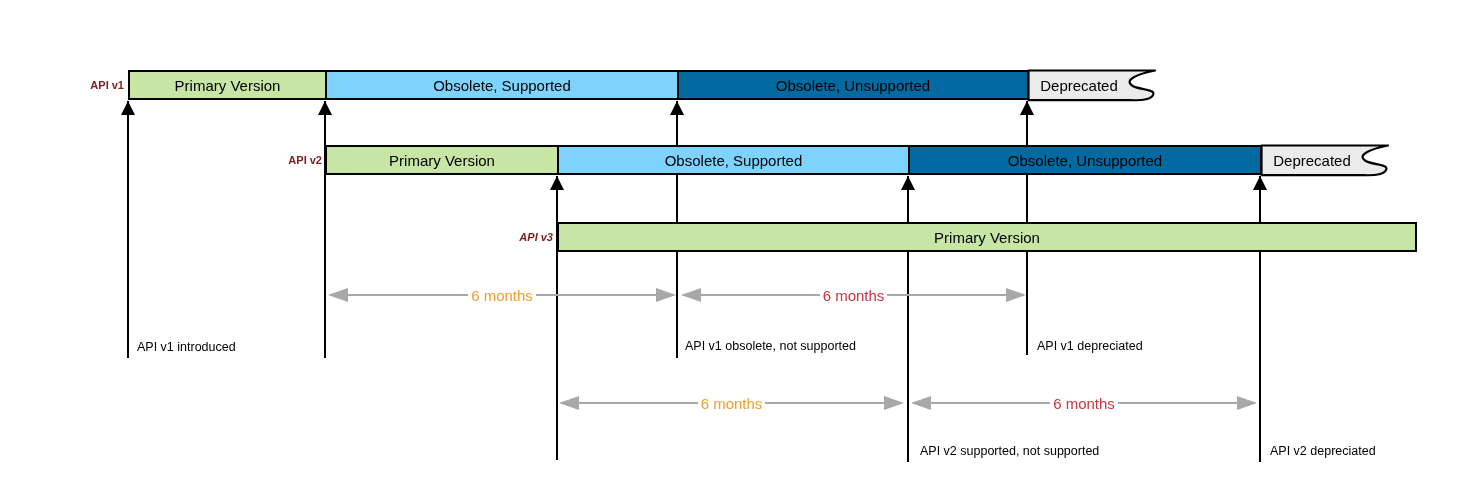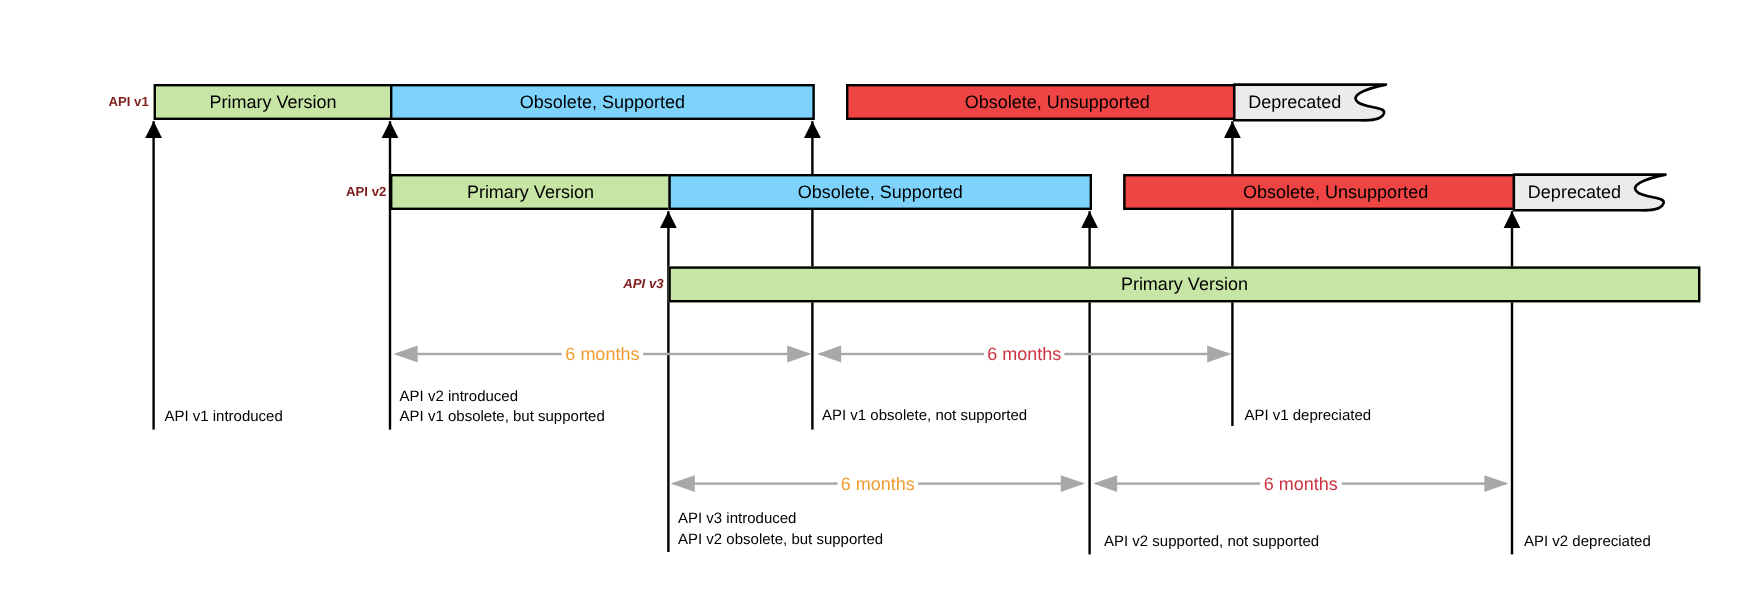--- a/index.html
+++ b/index.html
@@ -8,21 +8,21 @@
     font-family:"Liberation Sans",sans-serif;color:#000;
   }
   
   .seg{
     position:absolute;height:30px;box-sizing:border-box;border:2px solid #000;
     display:flex;align-items:center;justify-content:center;
     font-size:15px;line-height:15px;white-space:nowrap;z-index:3;
   }
   .seg.green{background:#c7e6a6;}
   .seg.yellow{background:#7dd3fc;}
-  .seg.pink{background:#ef4444;margin-left:28px;}
+  .seg.pink{background:#0369a1;}
   
   .dep-svg{position:absolute;z-index:3;}
   .dep-label{
     position:absolute;width:104px;height:30px;z-index:4;
     display:flex;align-items:center;justify-content:center;
     font-size:15px;white-space:nowrap;
   }
   
   .row-label{
     position:absolute;width:90px;height:30px;z-index:3;
@@ -135,33 +135,25 @@
     <div class="shaft"></div>
     <div class="head-right"></div>
     <div class="dur-label">
         <span>6 months</span>
       </div>
   </div>
 
   <div class="annot" style="left:137px;top:339px;">
     <div>API v1 introduced</div>
   </div>
-  <div class="annot" style="left:333px;top:322px;">
-    <div>API v2 introduced</div>
-    <div>API v1 obsolete, but supported</div>
-  </div>
   <div class="annot" style="left:685px;top:338px;">
     <div>API v1 obsolete, not supported</div>
   </div>
   <div class="annot" style="left:1037px;top:338px;">
     <div>API v1 depreciated</div>
-  </div>
-  <div class="annot" style="left:565px;top:424px;">
-    <div>API v3 introduced</div>
-    <div>API v2 obsolete, but supported</div>
   </div>
   <div class="annot" style="left:920px;top:443px;">
     <div>API v2 supported, not supported</div>
   </div>
   <div class="annot" style="left:1270px;top:443px;">
     <div>API v2 depreciated</div>
   </div>
 
 </div>
 

